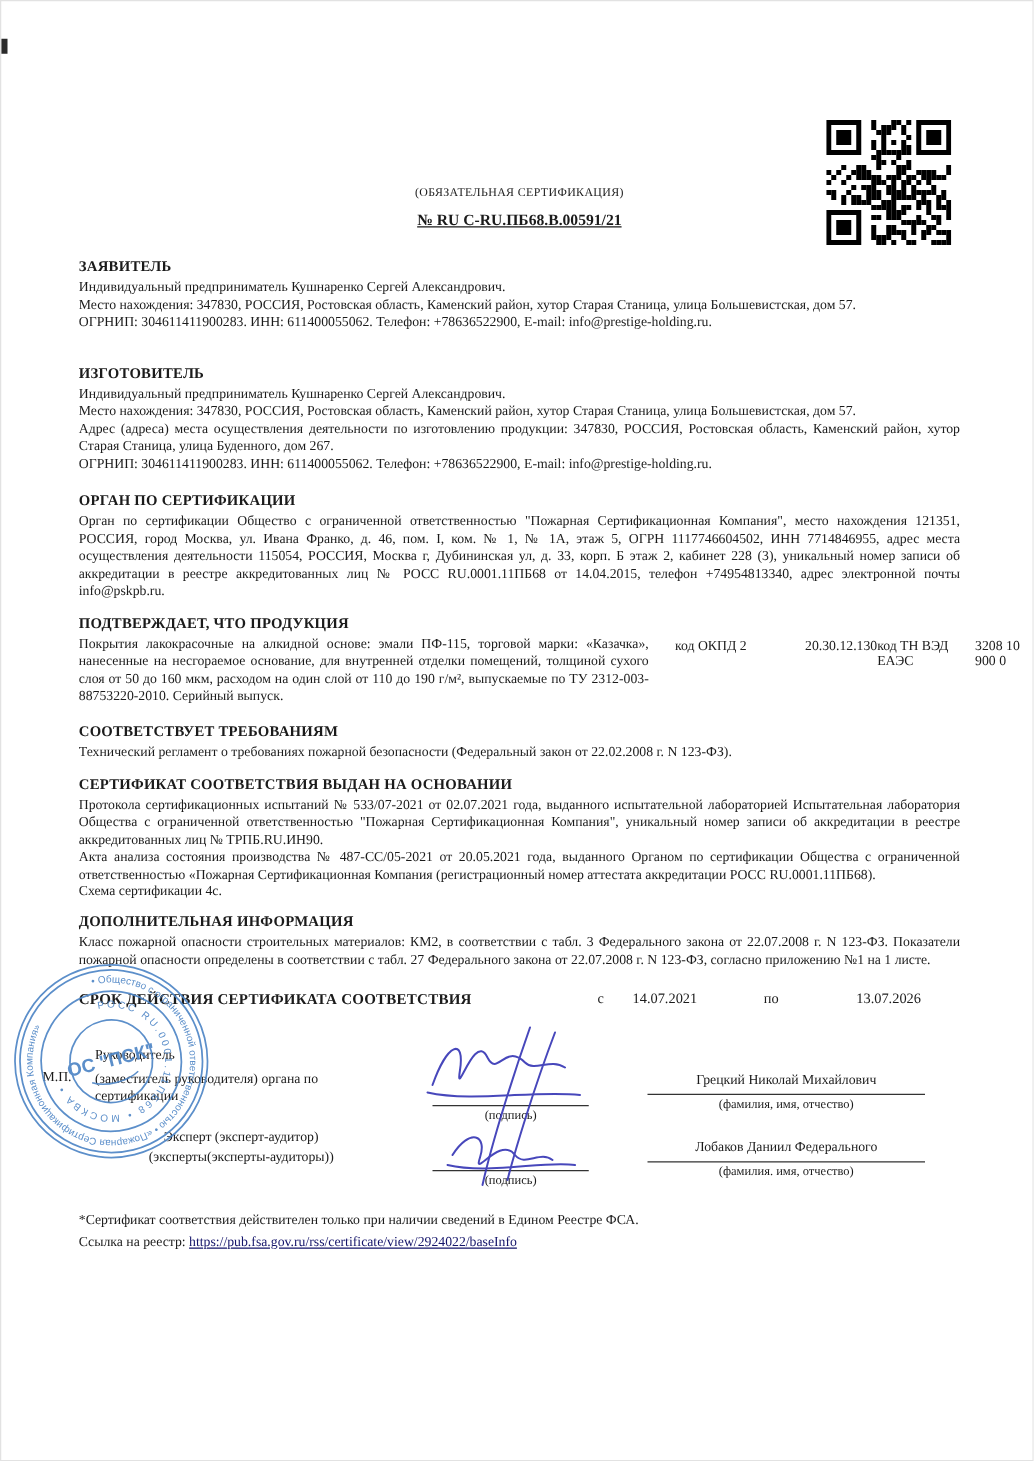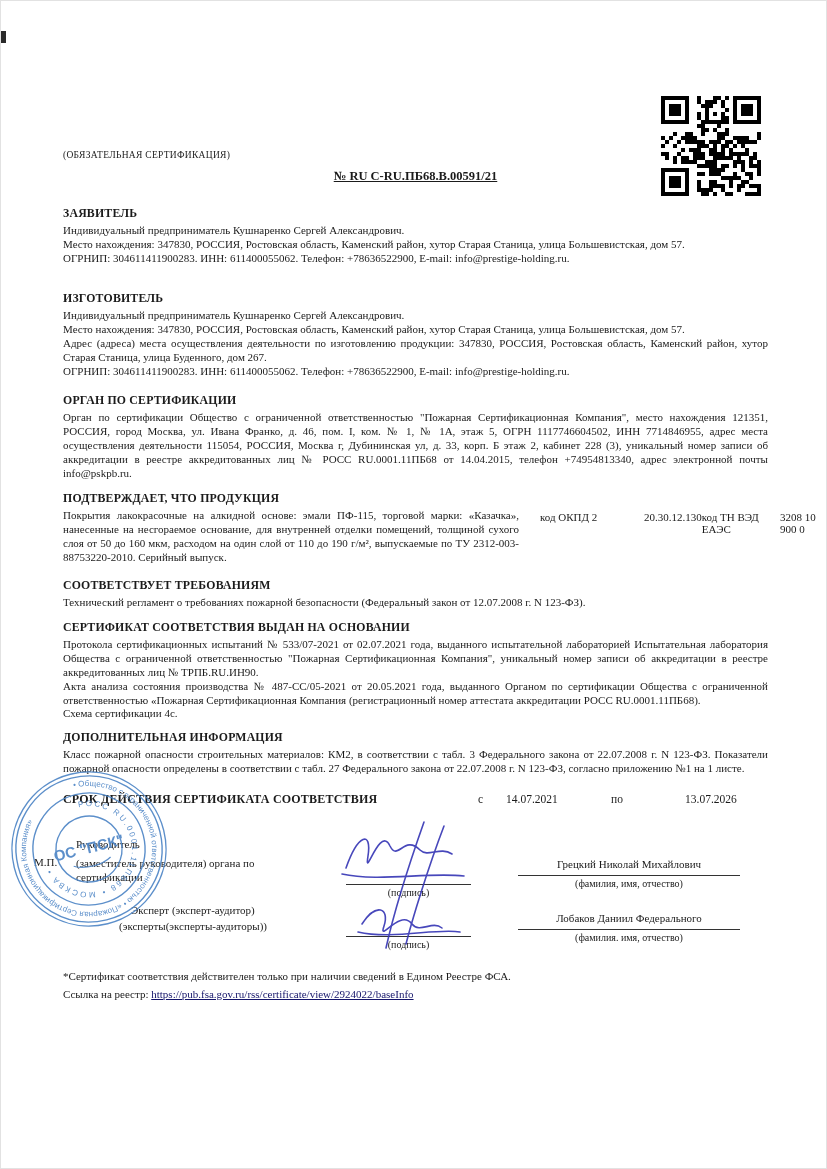--- a/index.html
+++ b/index.html
@@ -14,21 +14,21 @@
     overflow:hidden;
   }
   .content { position:relative; margin:0 58px 0 62px; padding-top:138px; }
 
   .corner-mark { position:absolute; left:0; top:30px; width:5px; height:12px; background:#2a2a2a; }
 
   .qr { position:absolute; top:95px; right:65px; width:100px; height:100px; }
   .qr svg { width:100%; height:100%; display:block; }
 
   .title { text-align:center; font-size:15.5px; font-weight:bold; letter-spacing:.4px; }
-  .subtitle { text-align:left; font-size:9.5px; margin-top:11px; letter-spacing:.3px; }
+  .subtitle { text-align:center; font-size:9.5px; margin-top:11px; letter-spacing:.3px; }
   .cert-number { text-align:center; font-size:12.5px; font-weight:bold; text-decoration:underline; margin-top:9px; }
 
   .section { margin-top:20px; }
   .section h2 { font-size:11.8px; font-weight:bold; letter-spacing:.2px; margin-bottom:3px; }
   .section .ln, .section p { font-size:11px; line-height:13.8px; text-align:justify; }
 
   .product-flex { display:flex; }
   .product-desc { width:458px;font-family:Liberation Serif, serif; }
   .product-codes { width:228px; margin-left:21px; display:flex; justify-content:space-between; padding:2px 0 14px 0; }
   .code-row { display:flex; font-size:11px; }
@@ -319,21 +319,21 @@
           <div class="code-row">
             <span class="lbl">код ТН ВЭД ЕАЭС</span>
             <span class="val">3208 10 900 0</span>
           </div>
         </div>
       </div>
     </div>
 
     <div class="section" style="margin-top:13px;">
       <h2>СООТВЕТСТВУЕТ ТРЕБОВАНИЯМ</h2>
-      <p>Технический регламент о требованиях пожарной безопасности (Федеральный закон от 12.07.2008 г. N 123-ФЗ).</p>
+      <p>Технический регламент о требованиях пожарной безопасности (Федеральный закон от 22.02.2008 г. N 123-ФЗ).</p>
     </div>
 
     <div class="section" style="margin-top:11px;">
       <h2>СЕРТИФИКАТ СООТВЕТСТВИЯ ВЫДАН НА ОСНОВАНИИ</h2>
       <p>Протокола сертификационных испытаний № 533/07-2021 от 02.07.2021 года, выданного испытательной лабораторией Испытательная лаборатория Общества с ограниченной ответственностью "Пожарная Сертификационная Компания", уникальный номер записи об аккредитации в реестре аккредитованных лиц № ТРПБ.RU.ИН90.</p>
       <p>Акта анализа состояния производства № 487-СС/05-2021 от 20.05.2021 года, выданного Органом по сертификации Общества с ограниченной ответственностью «Пожарная Сертификационная Компания (регистрационный номер аттестата аккредитации РОСС RU.0001.11ПБ68).</p>
       <p>Схема сертификации 4с.</p>
     </div>
 
     <div class="section" style="margin-top:9px;">

